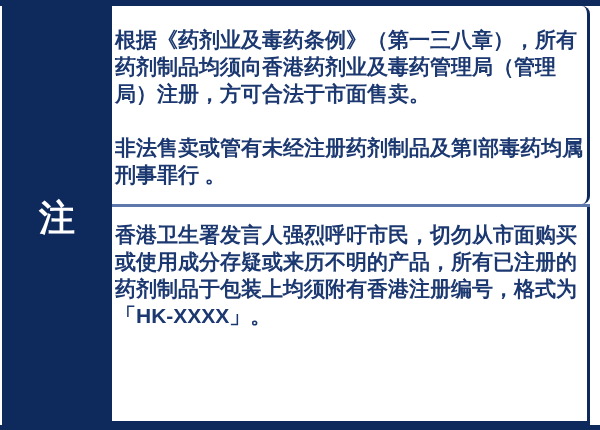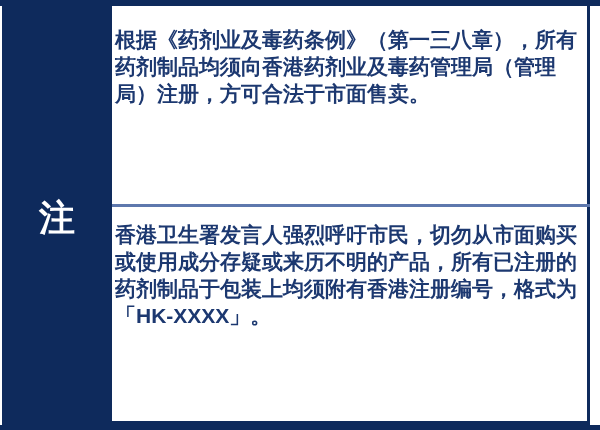--- a/index.html
+++ b/index.html
@@ -55,20 +55,21 @@
     color: #1C3870;
     font-weight: bold;
     font-size: 21px;
     line-height: 27px;
   }
 
   .box-1 {
     top: 6px;
     height: 198px;
     padding-top: 20px;
+    border-radius: 8px;
   }
 
   .box-2 {
     top: 207px;
     height: 218px;
     padding-top: 14px;
     border-bottom: 4px solid #0E2A5C;
   }
 
   .notice-box p { margin: 0 0 27px 0; }
@@ -87,20 +88,21 @@
 <div class="canvas">
 
   <div class="top-bar"></div>
 
   <div class="sidebar">
     <span class="side-char">注</span>
   </div>
 
   <div class="notice-box box-1">
     <p>根据《药剂业及毒药条例》（第一三八章），所有药剂制品均须向香港药剂业及毒药管理局（管理局）注册，方可合法于市面售卖。</p>
+    <p>非法售卖或管有未经注册药剂制品及第Ⅰ部毒药均属刑事罪行 。</p>
   </div>
 
   <div class="divider"></div>
 
   <div class="notice-box box-2">
     <p>香港卫生署发言人强烈呼吁市民，切勿从市面购买或使用成分存疑或来历不明的产品，所有已注册的药剂制品于包装上均须附有香港注册编号，格式为「HK-XXXX」。</p>
   </div>
 
   <div class="bottom-bar"></div>
 

